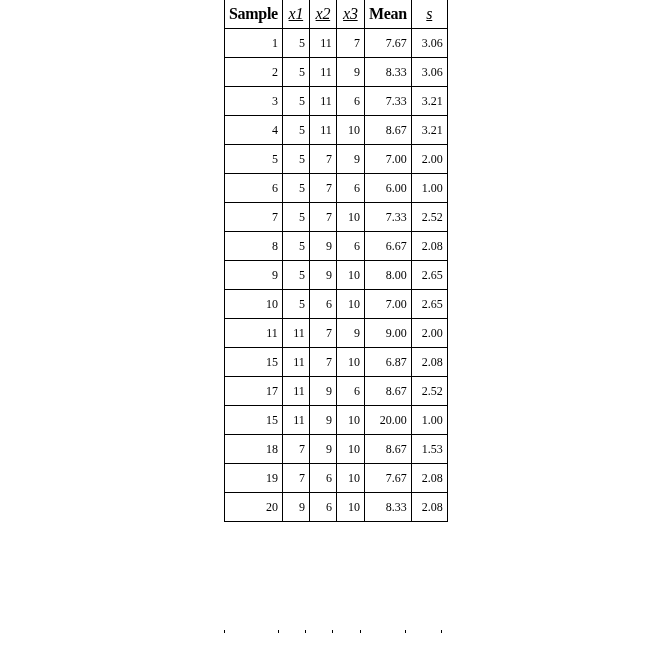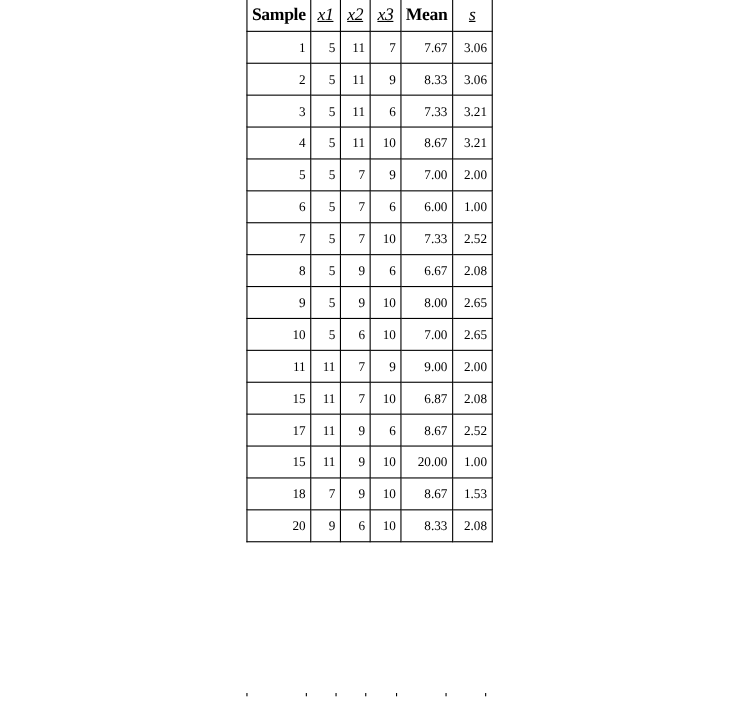--- a/index.html
+++ b/index.html
@@ -164,20 +164,28 @@
       </tr>
       <tr>
         <td>18</td>
         <td>7</td>
         <td>9</td>
         <td>10</td>
         <td>8.67</td>
         <td>1.53</td>
       </tr>
       <tr>
+        <td>19</td>
+        <td>7</td>
+        <td>6</td>
+        <td>10</td>
+        <td>7.67</td>
+        <td>2.08</td>
+      </tr>
+      <tr>
         <td>20</td>
         <td>9</td>
         <td>6</td>
         <td>10</td>
         <td>8.33</td>
         <td>2.08</td>
       </tr>
     </tbody>
 </table>
 

